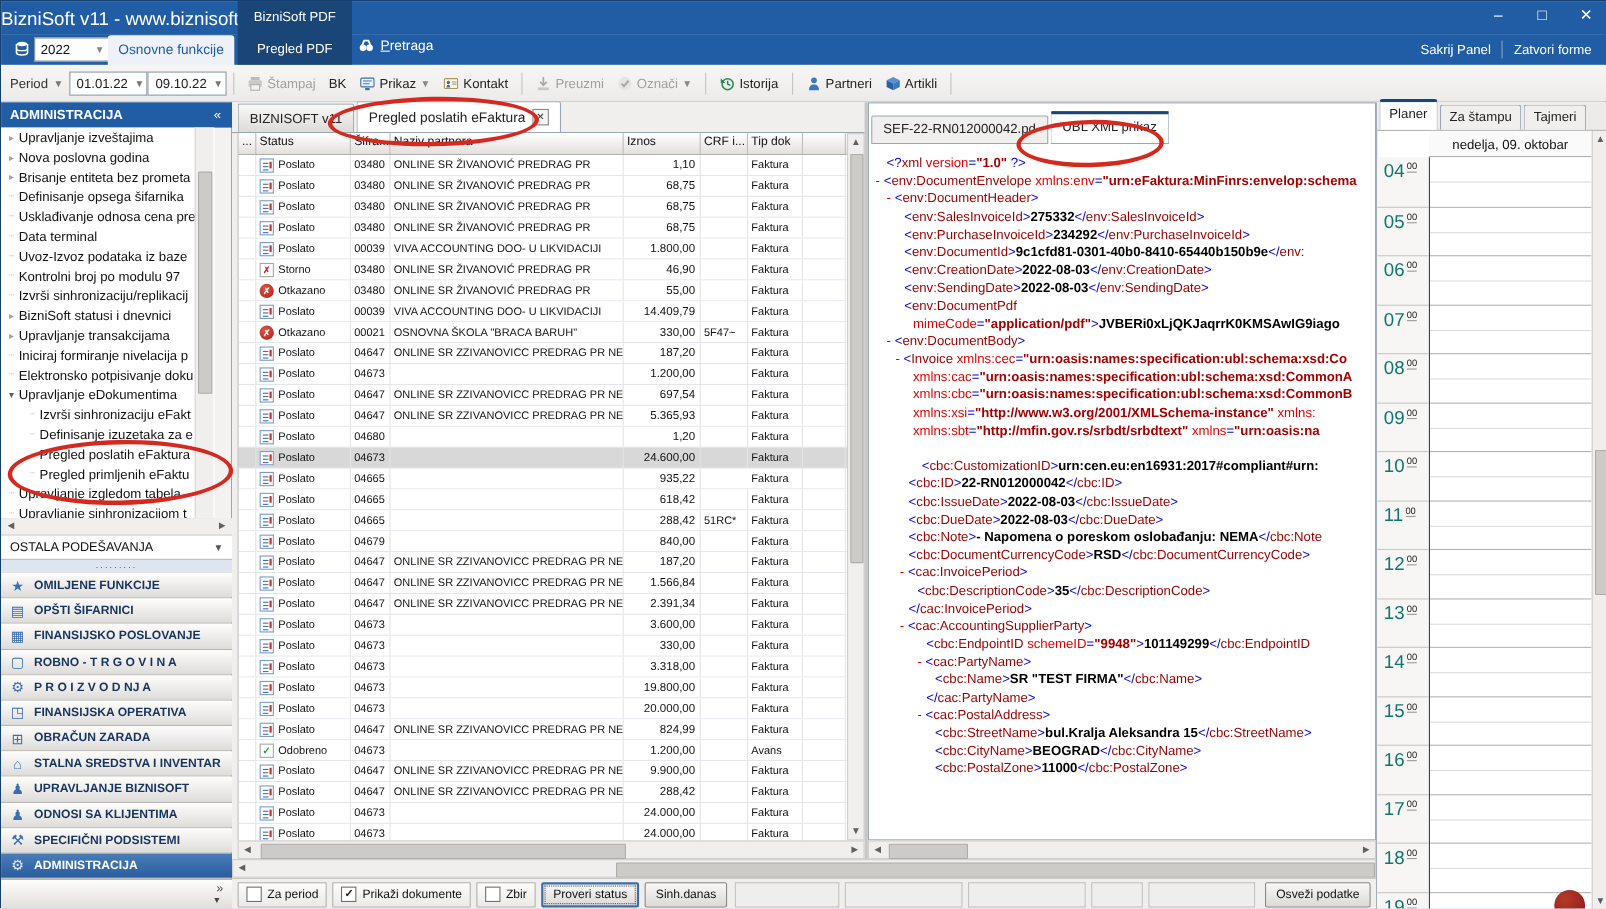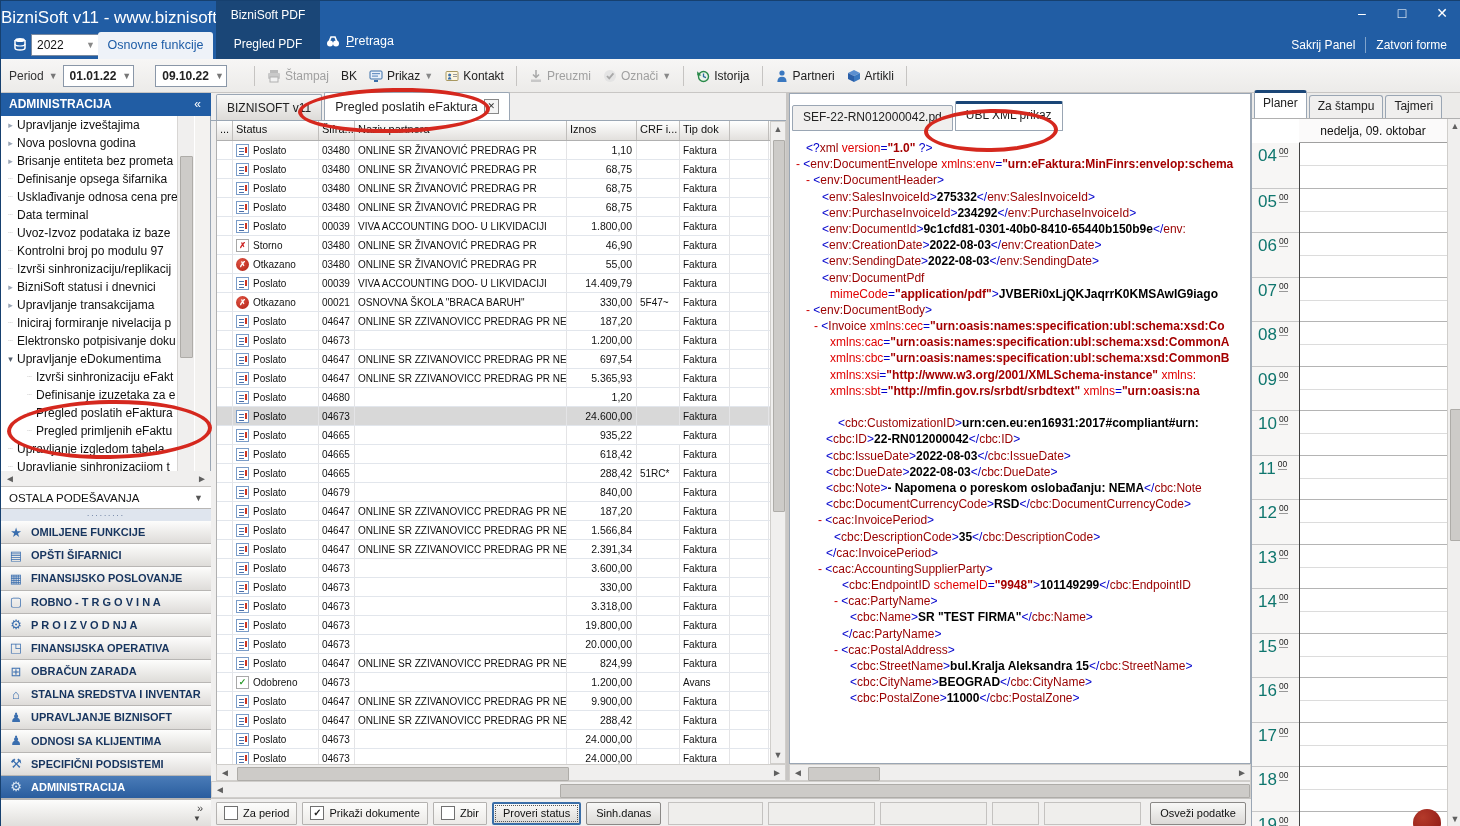--- a/index.html
+++ b/index.html
@@ -18,21 +18,21 @@
   #yearBox .dd{float:right;color:#888;font-size:9px;margin:0 4px}
   #tabOsnovne{position:absolute;left:97px;top:31px;width:115px;height:27px;background:#eef2f8;color:#1d5ca6;text-align:center;line-height:27px;border-radius:3px 3px 0 0;font-size:12.5px}
   #pretraga{position:absolute;left:324px;top:33px;color:#fff;font-size:12.5px;display:flex;align-items:center;gap:5px}
   #pretraga u{text-decoration:underline}
   #panelActions{position:absolute;right:12px;top:36px;color:#fff;font-size:12px;display:flex;gap:10px;align-items:center}
   #panelActions .sep{width:1px;height:16px;background:#7fa3cc}
   
   #toolbar{position:absolute;left:0;top:58px;width:1460px;height:34px;background:linear-gradient(#f7f6f5,#ecebe9);border-bottom:1px solid #c8c6c4;display:flex;align-items:center;padding-left:8px;box-sizing:border-box}
   .tlabel{color:#333;margin-right:2px}
   .ddm{color:#777;font-size:9px;margin:0 5px 0 3px}
-  .datebox{background:#fff;border:1px solid #8a97a8;height:20px;line-height:20px;padding:0 2px 0 6px;font-weight:bold;color:#222;display:flex;align-items:flex-end;margin-right:21px}
+  .datebox{background:#fff;border:1px solid #8a97a8;height:20px;line-height:20px;padding:0 2px 0 6px;font-weight:normal;color:#222;display:flex;align-items:flex-end;margin-right:0}
   .datebox .dd{color:#777;font-size:9px;margin-left:6px}
   .tsep{width:1px;height:20px;background:#c6c4c2;margin:0 6px}
   .tbtn{display:flex;align-items:center;gap:4px;padding:3px 6px;border-radius:2px;color:#222;cursor:default}
   .tbtn.dis{color:#a0a0a0}
   .tbtn svg{display:block}
   .tbtn .dd{color:#888;font-size:9px}
   
   #sidebar{position:absolute;left:0;top:92px;width:210px;height:734px;background:#f3f2f0;border-right:1px solid #9aa6b4;box-sizing:border-box}
   #sbHeader{position:absolute;left:0;top:0;width:210px;height:23px;background:#215da4;color:#fff;font-weight:bold;font-size:12px;line-height:23px;padding-left:8px;box-sizing:border-box}
   #sbHeader .coll{float:right;margin-right:10px;font-weight:normal;cursor:pointer}

